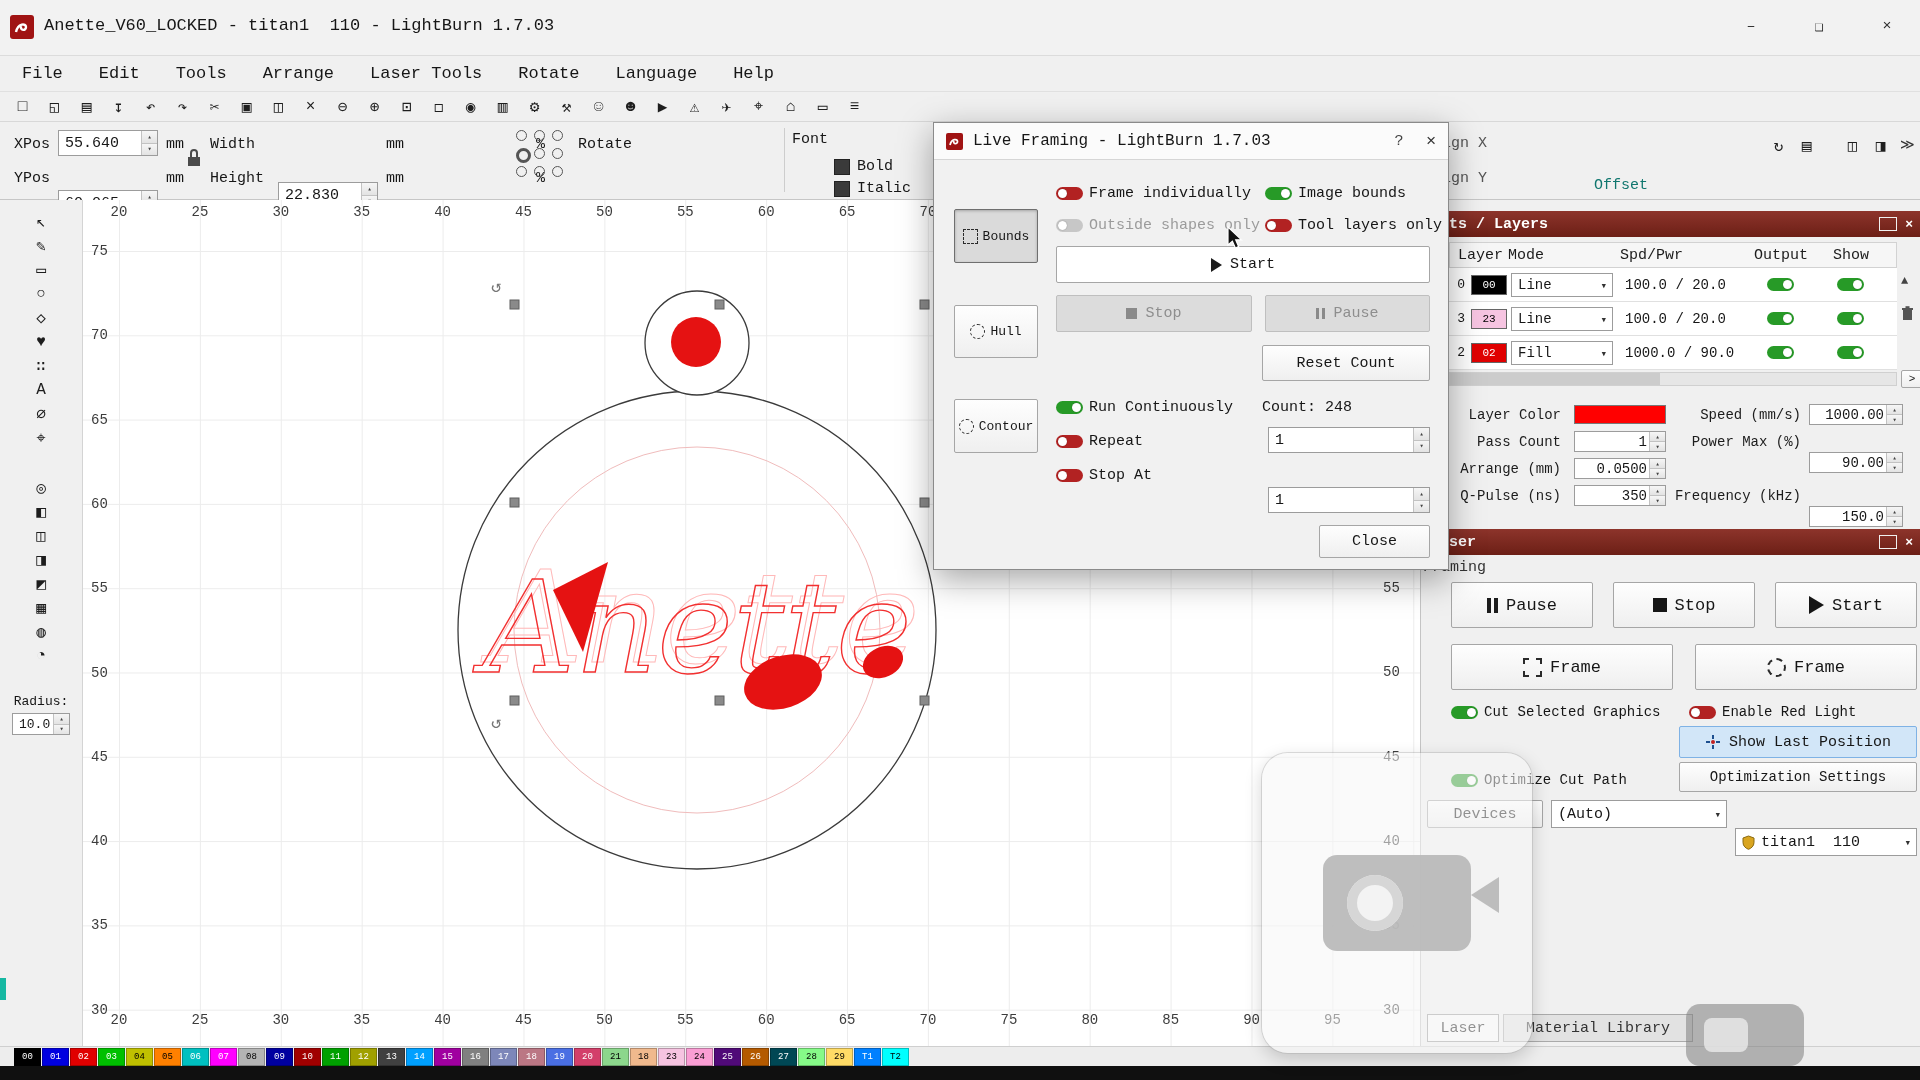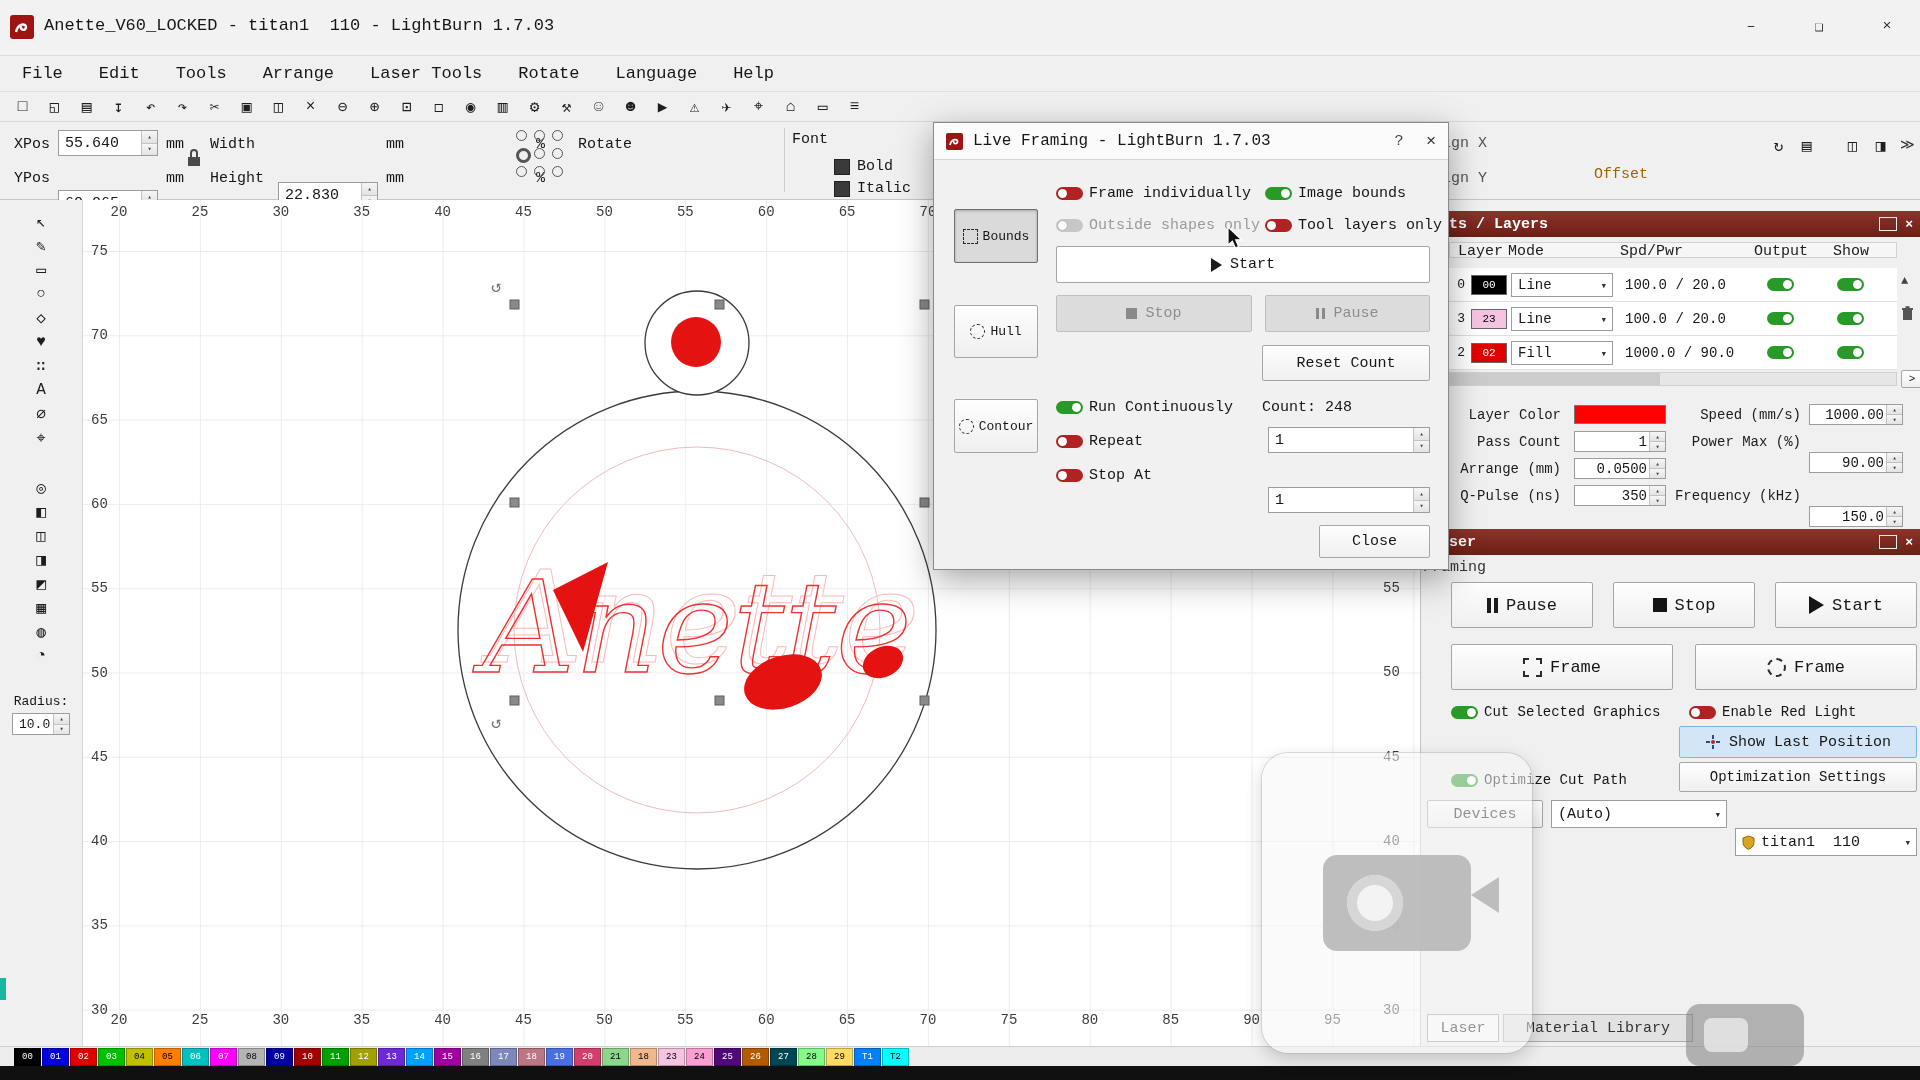--- a/index.html
+++ b/index.html
@@ -274,21 +274,21 @@
     <div class="r sel" style="left:1500px;top:9px;width:84px;height:24px;background:#e9e9e9;color:#777">
       <span>Middle</span>
     </div>
     <div class="r sel" style="left:1594px;top:9px;width:158px;height:24px;background:#e9e9e9;color:#777">
       <span>Normal</span>
     </div>
     <span class="r lbl" style="left:1424px;top:48px;color:#555">Align Y</span>
     <div class="r sel" style="left:1500px;top:44px;width:84px;height:24px;background:#e9e9e9;color:#777">
       <span>Middle</span>
     </div>
-    <span class="r lbl" style="left:1594px;top:44px;color:#a16207">Offset</span>
+    <span class="r lbl" style="left:1594px;top:55px;color:#0f766e">Offset</span>
     <div class="r spin" style="left:1660px;top:44px;width:92px;height:24px">
       <span>0</span>
         <span class="ud">
           <i>▴</i>
           <i>▾</i>
         </span>
     </div>
     <span class="r tbi" style="left:1766px;top:12px">↻</span>
     <span class="r tbi" style="left:1794px;top:12px">▤</span>
     <span class="r tbi" style="left:1840px;top:12px">◫</span>
@@ -420,21 +420,21 @@
 
   <div class="r rightpanel">
 
     <div class="r dockhead" style="left:0;top:11px;width:500px;height:26px">
       <span class="ttl" style="padding-left:10px">Cuts / Layers</span>
       <span style="margin-left:auto"></span>
       <span class="dockico"></span>
       <span class="dockx">×</span>
     </div>
 
-    <div class="r cl-head" style="left:28px;top:42px;width:448px;height:16px">
+    <div class="r cl-head" style="left:28px;top:42px;width:448px;height:26px">
       <span style="padding-left:8px">Layer</span>
       <span>Mode</span>
       <span>Spd/Pwr</span>
       <span style="text-align:center">Output</span>
       <span style="text-align:center">Show</span>
     </div>
 
     <div class="r cl-rows" style="left:28px;top:68px;width:448px">
 
     <div class="cl-row">
@@ -722,21 +722,21 @@
       <span class="chip chipitem" style="background: rgb(0, 192, 0); color: rgb(255, 255, 255);">03</span>
       <span class="chip chipitem" style="background: rgb(192, 192, 0); color: rgb(0, 0, 0);">04</span>
       <span class="chip chipitem" style="background: rgb(255, 128, 0); color: rgb(0, 0, 0);">05</span>
       <span class="chip chipitem" style="background: rgb(0, 192, 192); color: rgb(255, 255, 255);">06</span>
       <span class="chip chipitem" style="background: rgb(255, 0, 255); color: rgb(255, 255, 255);">07</span>
       <span class="chip chipitem" style="background: rgb(180, 180, 180); color: rgb(0, 0, 0);">08</span>
       <span class="chip chipitem" style="background: rgb(0, 0, 160); color: rgb(255, 255, 255);">09</span>
       <span class="chip chipitem" style="background: rgb(160, 0, 0); color: rgb(255, 255, 255);">10</span>
       <span class="chip chipitem" style="background: rgb(0, 160, 0); color: rgb(255, 255, 255);">11</span>
       <span class="chip chipitem" style="background: rgb(160, 160, 0); color: rgb(255, 255, 255);">12</span>
-      <span class="chip chipitem" style="background: #6d28d9; color: rgb(255, 255, 255);">13</span>
+      <span class="chip chipitem" style="background: #404040; color: rgb(255, 255, 255);">13</span>
       <span class="chip chipitem" style="background: rgb(0, 160, 255); color: rgb(255, 255, 255);">14</span>
       <span class="chip chipitem" style="background: rgb(160, 0, 160); color: rgb(255, 255, 255);">15</span>
       <span class="chip chipitem" style="background: rgb(128, 128, 128); color: rgb(255, 255, 255);">16</span>
       <span class="chip chipitem" style="background: rgb(125, 135, 185); color: rgb(255, 255, 255);">17</span>
       <span class="chip chipitem" style="background: rgb(187, 119, 132); color: rgb(255, 255, 255);">18</span>
       <span class="chip chipitem" style="background: rgb(74, 111, 227); color: rgb(255, 255, 255);">19</span>
       <span class="chip chipitem" style="background: rgb(211, 63, 106); color: rgb(255, 255, 255);">20</span>
       <span class="chip chipitem" style="background: rgb(140, 215, 140); color: rgb(0, 0, 0);">21</span>
       <span class="chip chipitem" style="background: rgb(240, 185, 141); color: rgb(0, 0, 0);">18</span>
       <span class="chip chipitem" style="background: rgb(246, 196, 225); color: rgb(0, 0, 0);">23</span>

